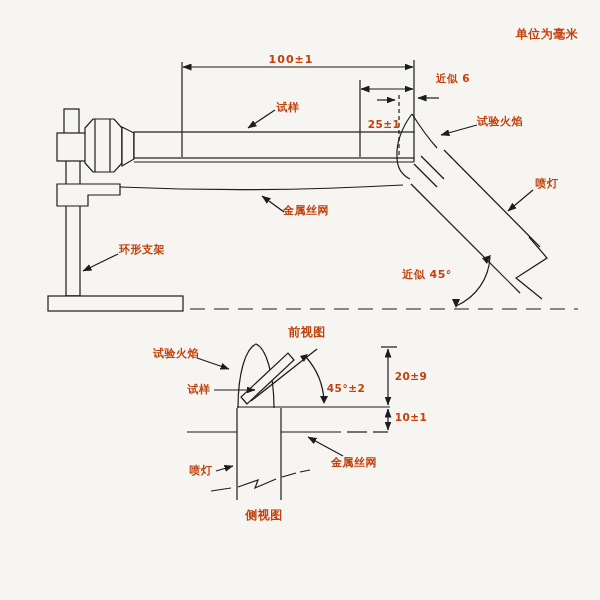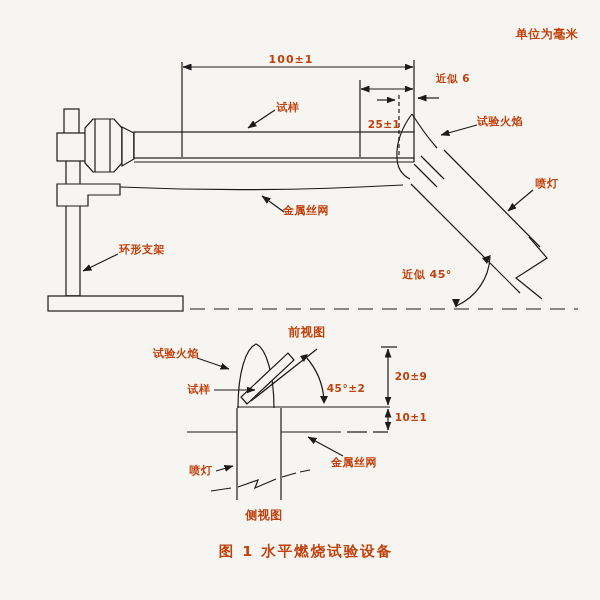--- a/index.html
+++ b/index.html
@@ -179,15 +179,14 @@
 
   <div class="lbl fs11" style="left:176px;top:353px;">试验火焰</div>
   <div class="lbl fs10" style="left:346px;top:388px;">45°±2</div>
   <div class="lbl fs10" style="left:411px;top:376px;">20±9</div>
   <div class="lbl fs11" style="left:199px;top:389px;">试样</div>
   <div class="lbl fs10" style="left:411px;top:417px;text-align:center;">10±1</div>
   <div class="lbl fs11" style="left:354px;top:462px;">金属丝网</div>
   <div class="lbl fs11" style="left:201px;top:470px;">喷灯</div>
   <div class="lbl fs12" style="left:264px;top:515px;">侧视图</div>
 
-  <div class="lbl caption" style="left:306px;top:551px;">图 1  水平燃烧试验设备</div>
 
 </div>
 
 </body></html>

